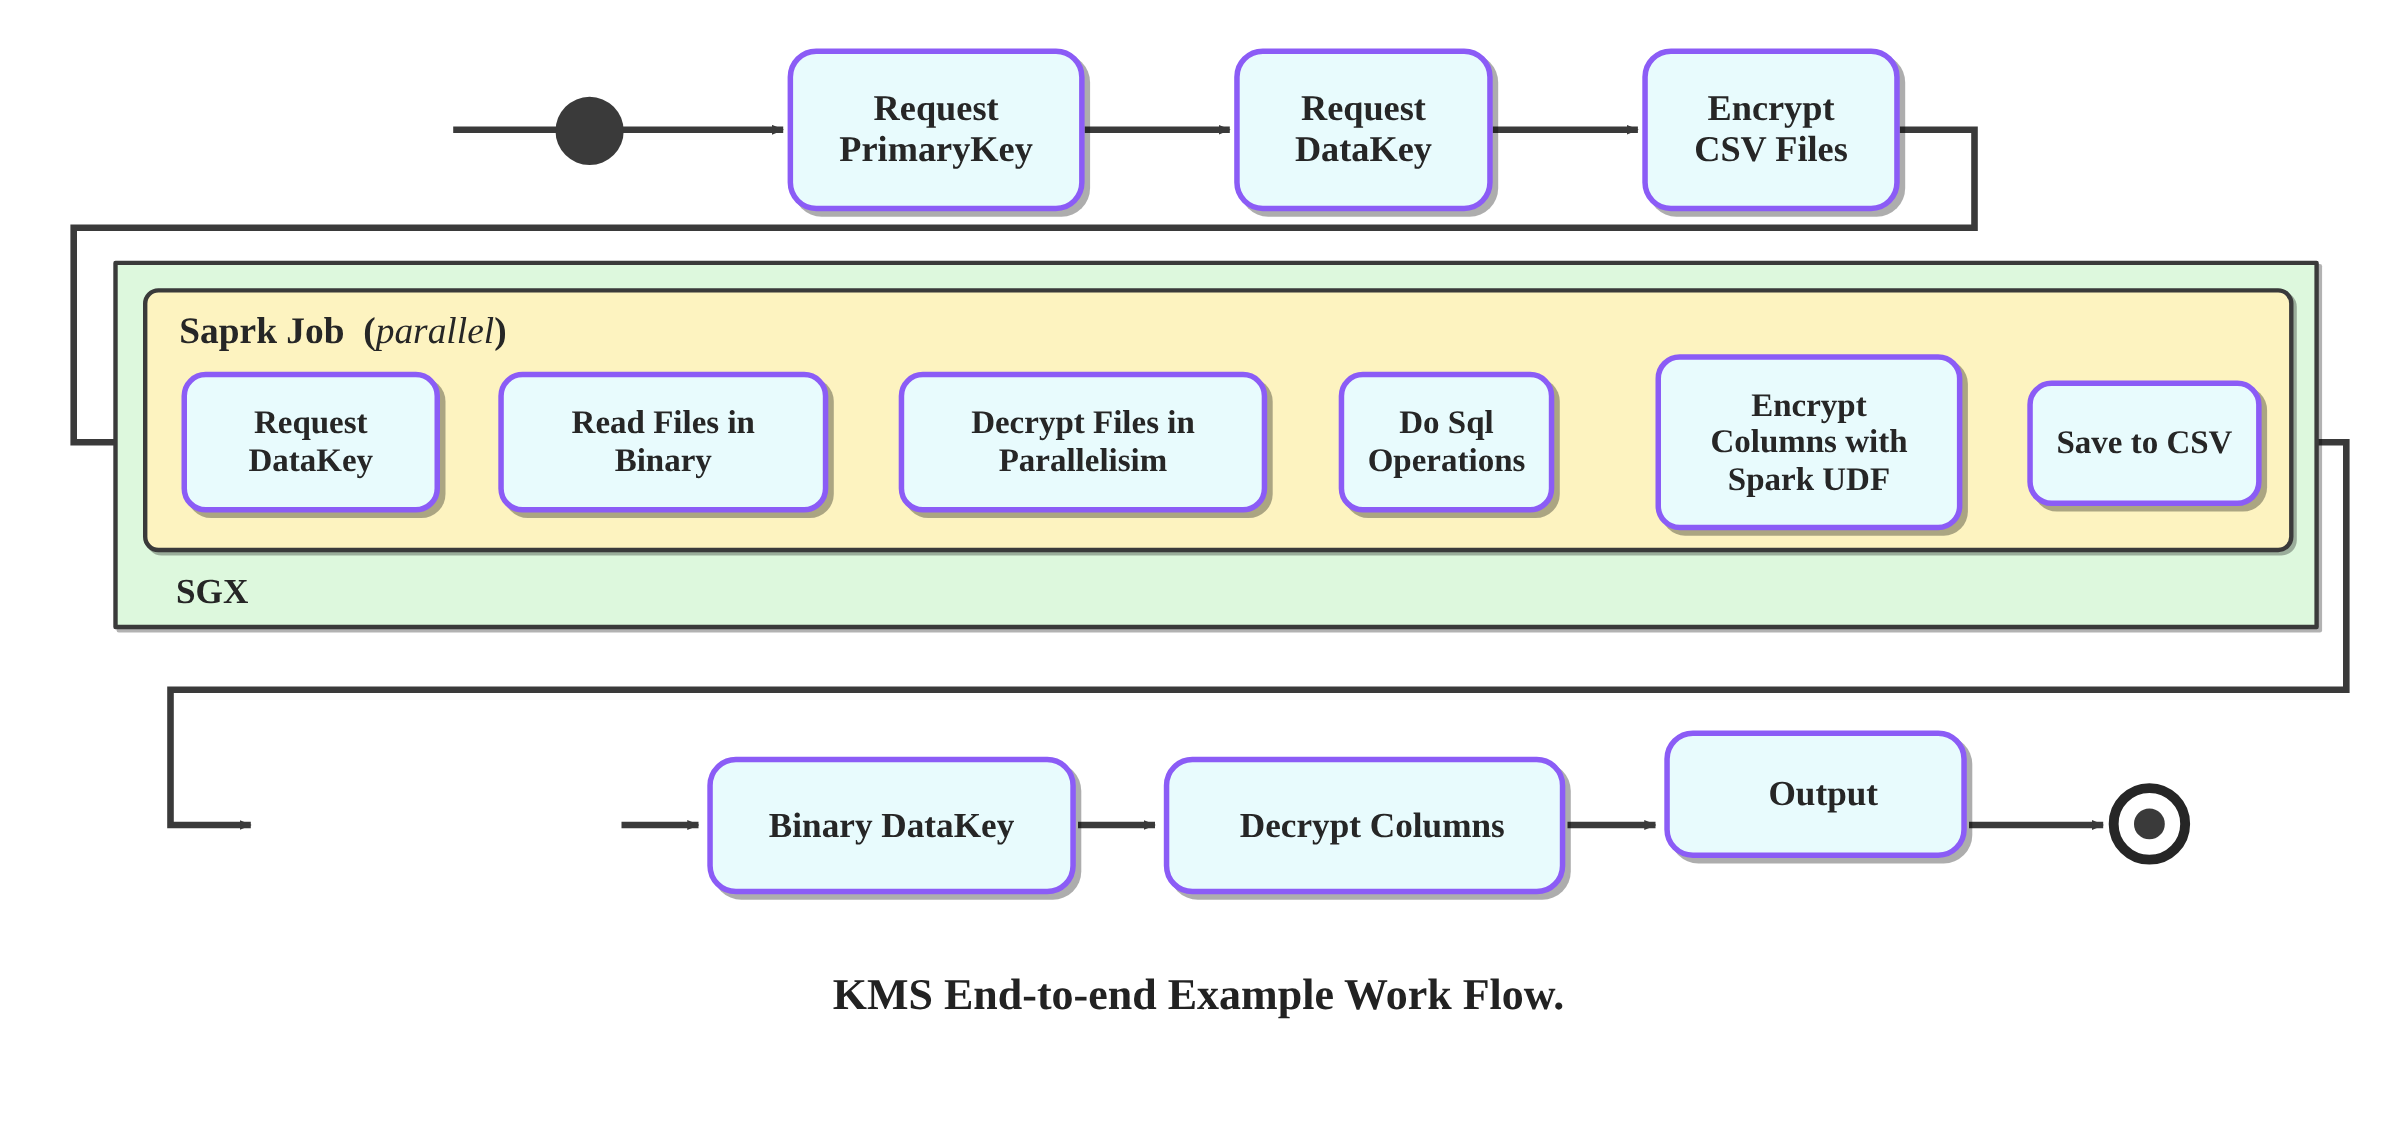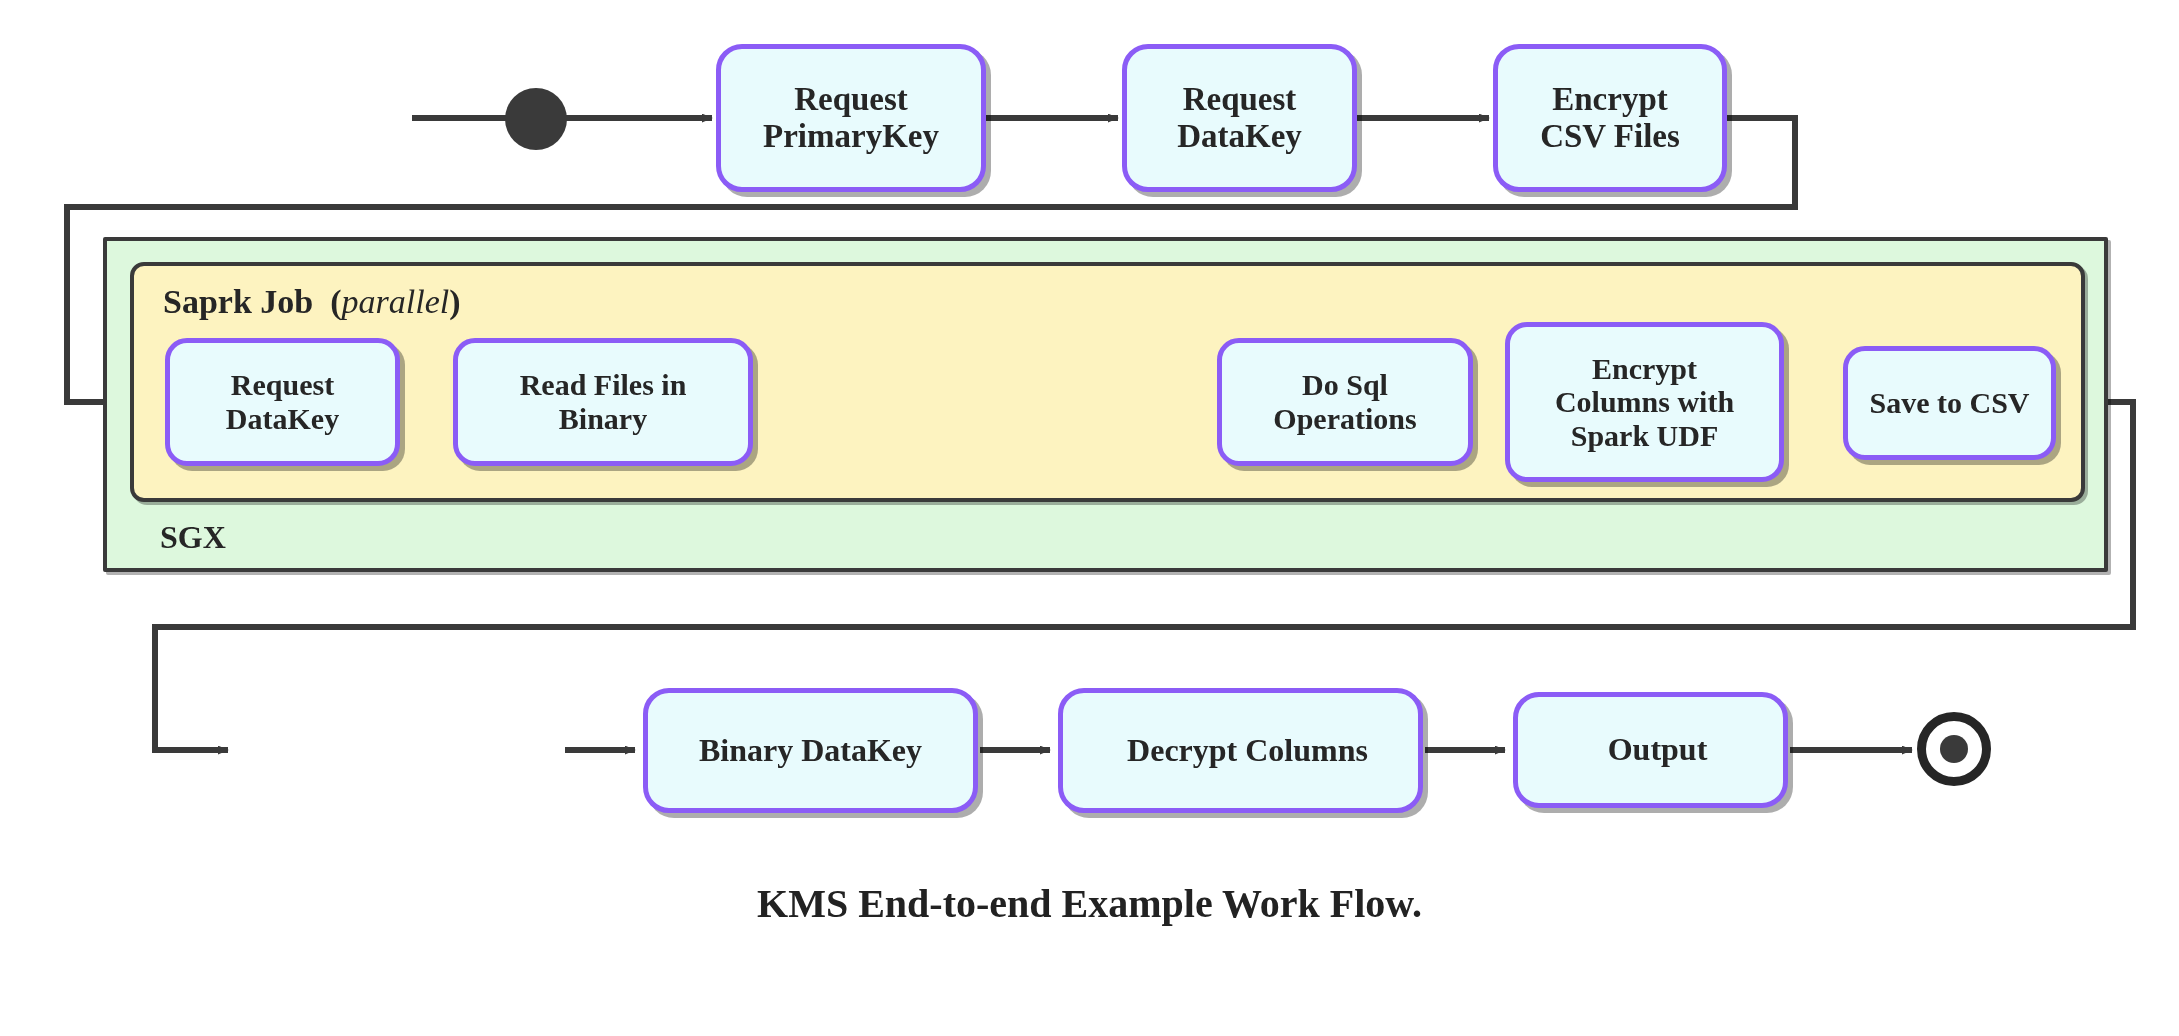--- a/index.html
+++ b/index.html
@@ -187,22 +187,28 @@
     </span>
   </div>
 
   <div class="node" style="left:453px; top:338px; width:300px; height:128px; border-radius:22px; font-size:30px;">
     <span>
       <span class="lbl">Read Files in</span>
       <span class="lbl">Binary</span>
     </span>
   </div>
 
-
-  <div class="node" style="left:1217px; top:338px; width:256px; height:128px; border-radius:22px; font-size:30px;">
+  <div class="node" style="left:817px; top:338px; width:335px; height:128px; border-radius:22px; font-size:30px;">
+    <span>
+      <span class="lbl">Decrypt Files in</span>
+      <span class="lbl">Parallelisim</span>
+    </span>
+  </div>
+
+  <div class="node" style="left:1217px; top:338px; width:196px; height:128px; border-radius:22px; font-size:30px;">
     <span>
       <span class="lbl">Do Sql</span>
       <span class="lbl">Operations</span>
     </span>
   </div>
 
   <div class="node" style="left:1505px; top:322px; width:279px; height:160px; border-radius:22px; font-size:30px;">
     <span>
       <span class="lbl">Encrypt</span>
       <span class="lbl">Columns with</span>
@@ -216,21 +222,21 @@
 
 
   <div class="node" style="left:643px; top:688px; width:335px; height:125px; font-size:32px;">
     <span class="lbl">Binary DataKey</span>
   </div>
 
   <div class="node" style="left:1058px; top:688px; width:365px; height:125px; font-size:32px;padding-left:24px;">
     <span class="lbl">Decrypt Columns</span>
   </div>
 
-  <div class="node" style="left:1513px; top:692px; width:275px; height:116px; font-size:32px;padding-left:24px;">
+  <div class="node" style="left:1513px; top:664px; width:275px; height:116px; font-size:32px;padding-left:24px;">
     <span class="lbl">Output</span>
   </div>
 
   <div class="end-node" style="left:1917px; top:712px; width:74px; height:74px;">
     <div class="inner"></div>
   </div>
 
   <div class="caption" style="left:0; top:880px; width:2179px;">KMS End-to-end Example Work Flow.</div>
 
 </div>

